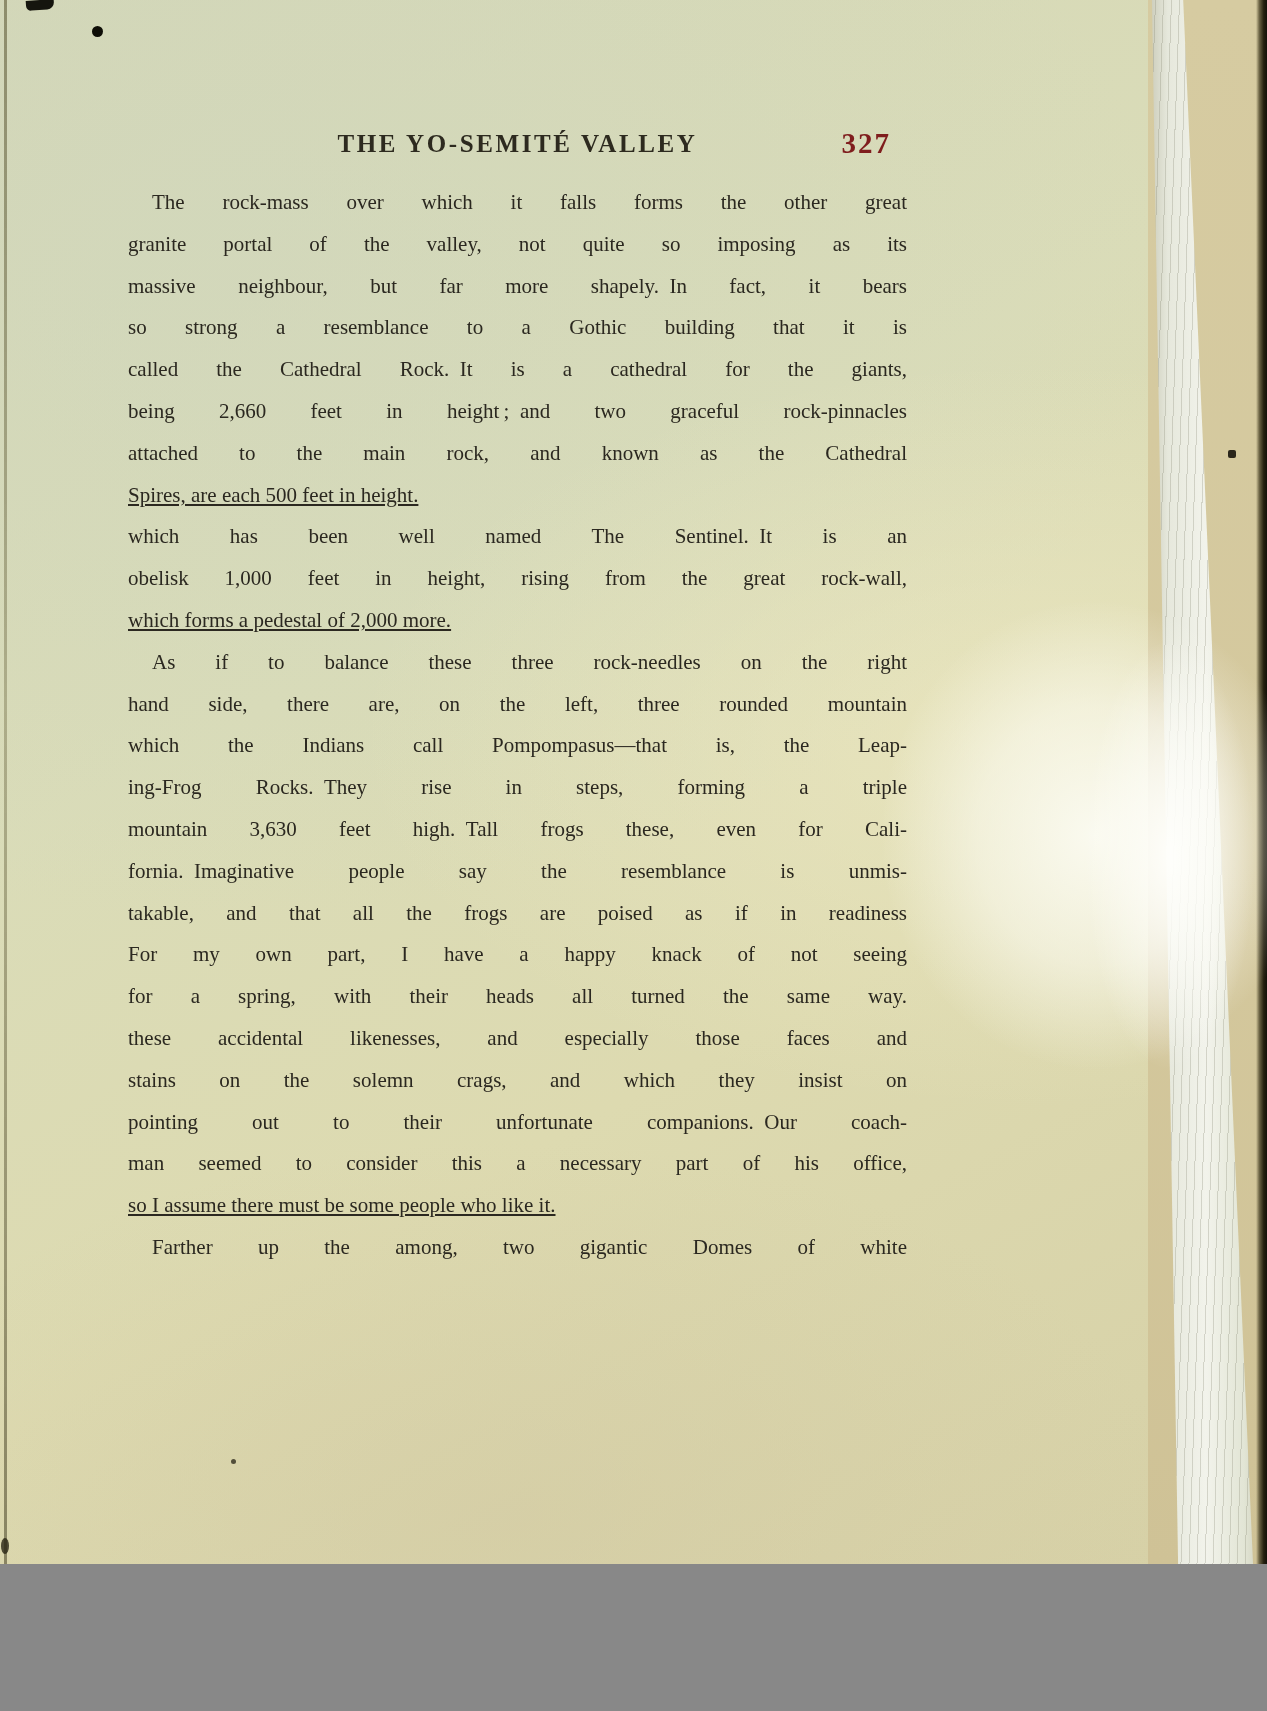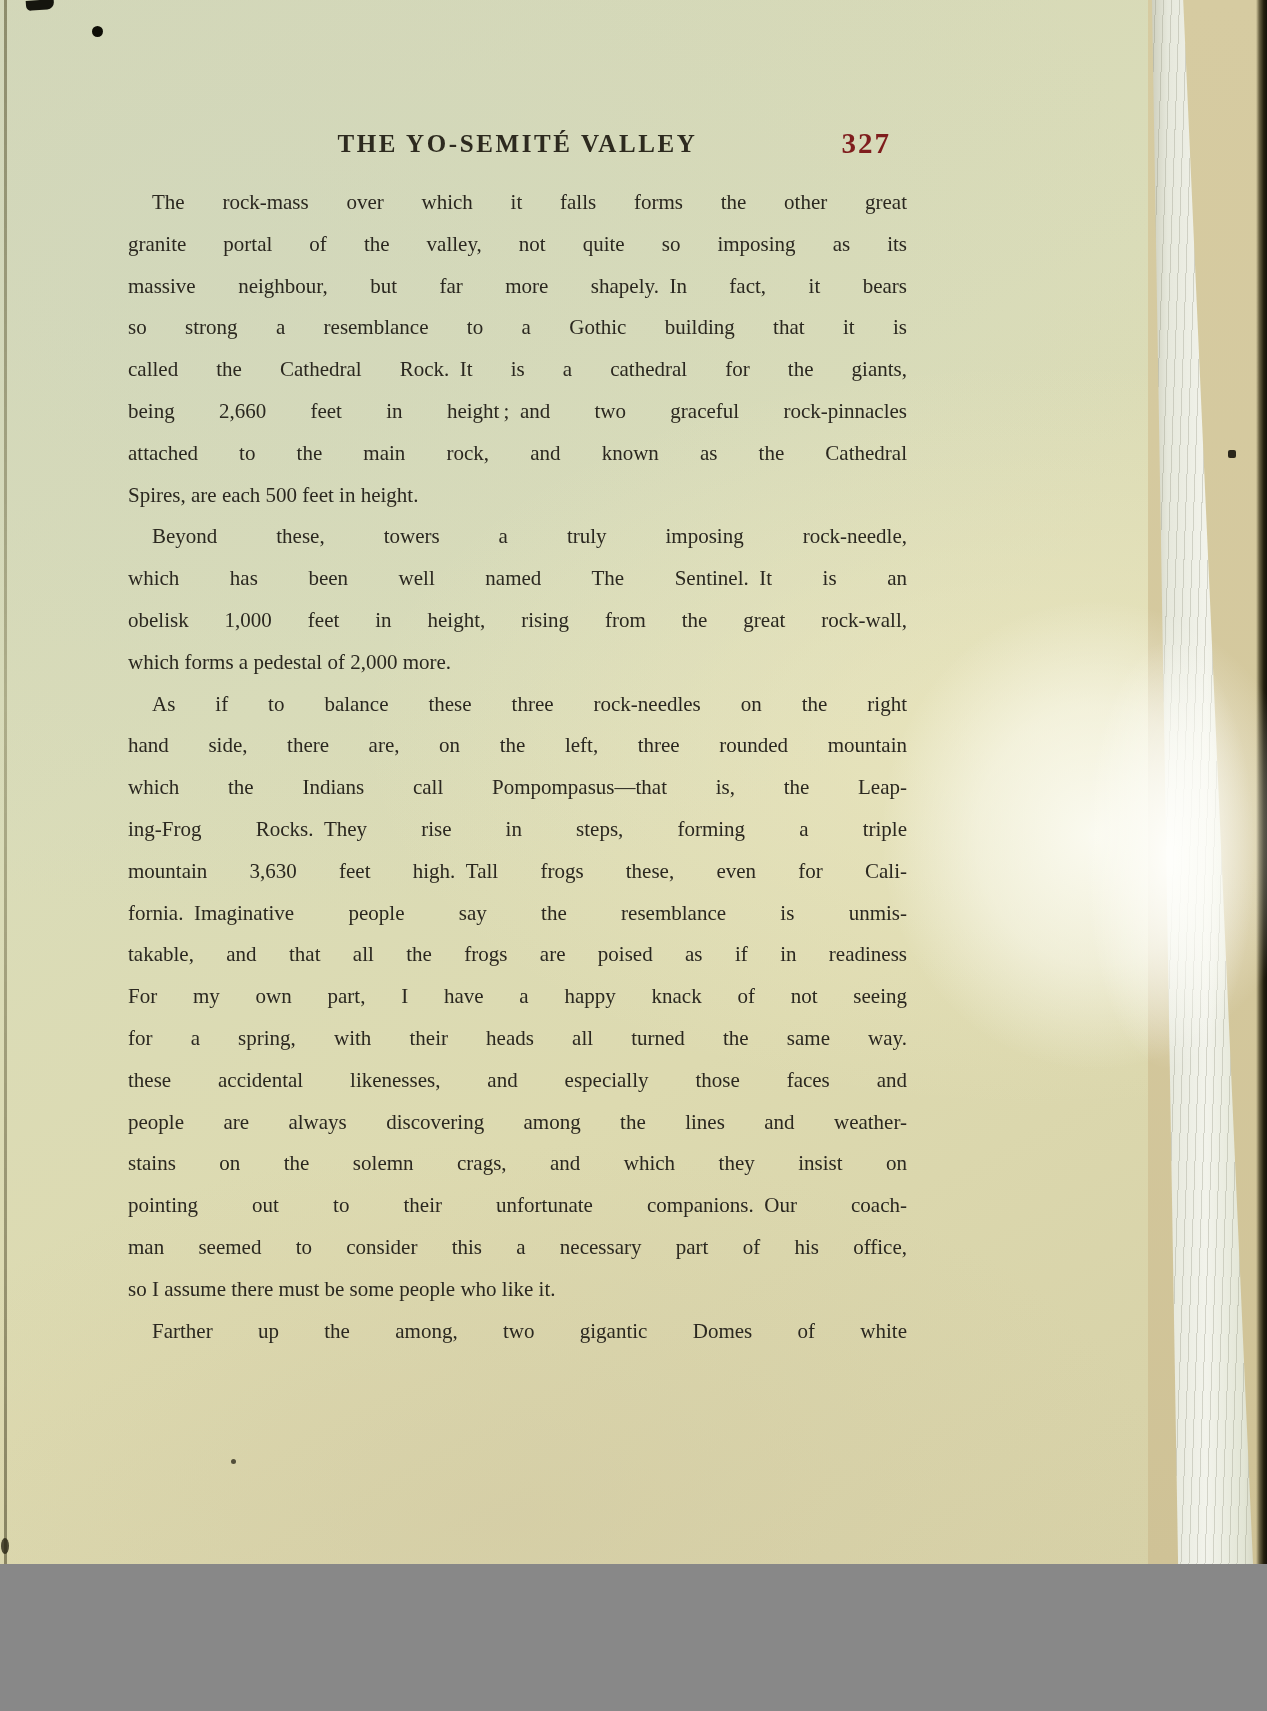--- a/index.html
+++ b/index.html
@@ -94,21 +94,21 @@
     text-rendering: optimizeLegibility;
   }
   .para { margin:0; }
   .tline {
     text-align: justify;
     text-align-last: justify;
     text-justify: inter-word;
     min-height:41.8px;
   }
   .tline.first { text-indent:24px; }
-  .tline.end   { text-align-last:left; }
+  .tline.end   { text-align-last:left;text-decoration:underline; }
 </style>
 </head>
 <body>
 
 <div id="page">
   <div class="paper"></div>
   <div class="right-col"></div>
   <div class="fore-edge"></div>
   <div class="edge-dark"></div>
   <div class="fade-a"></div>
@@ -130,37 +130,35 @@
           <div class="tline first">The rock-mass over which it falls forms the other great</div>
           <div class="tline">granite portal of the valley, not quite so imposing as its</div>
           <div class="tline">massive neighbour, but far more shapely. In fact, it bears</div>
           <div class="tline">so strong a resemblance to a Gothic building that it is</div>
           <div class="tline">called the Cathedral Rock. It is a cathedral for the giants,</div>
           <div class="tline">being 2,660 feet in height ; and two graceful rock-pinnacles</div>
           <div class="tline">attached to the main rock, and known as the Cathedral</div>
           <div class="tline end">Spires, are each 500 feet in height.</div>
         </div>
         <div class="para">
-          <div class="tline first">Beyond these, towers a truly imposing rock-needle,</div>
           <div class="tline">which has been well named The Sentinel. It is an</div>
           <div class="tline">obelisk 1,000 feet in height, rising from the great rock-wall,</div>
           <div class="tline end">which forms a pedestal of 2,000 more.</div>
         </div>
         <div class="para">
           <div class="tline first">As if to balance these three rock-needles on the right</div>
           <div class="tline">hand side, there are, on the left, three rounded mountain</div>
           <div class="tline">which the Indians call Pompompasus—that is, the Leap-</div>
           <div class="tline">ing-Frog Rocks. They rise in steps, forming a triple</div>
           <div class="tline">mountain 3,630 feet high. Tall frogs these, even for Cali-</div>
           <div class="tline">fornia. Imaginative people say the resemblance is unmis-</div>
           <div class="tline">takable, and that all the frogs are poised as if in readiness</div>
           <div class="tline">For my own part, I have a happy knack of not seeing</div>
           <div class="tline">for a spring, with their heads all turned the same way.</div>
           <div class="tline">these accidental likenesses, and especially those faces and</div>
-          <div class="tline">people are always discovering among the lines and weather-</div>
           <div class="tline">stains on the solemn crags, and which they insist on</div>
           <div class="tline">pointing out to their unfortunate companions. Our coach-</div>
           <div class="tline">man seemed to consider this a necessary part of his office,</div>
           <div class="tline end">so I assume there must be some people who like it.</div>
         </div>
         <div class="para">
           <div class="tline first">Farther up the among, two gigantic Domes of white</div>
         </div>
       </div>
   </div>

